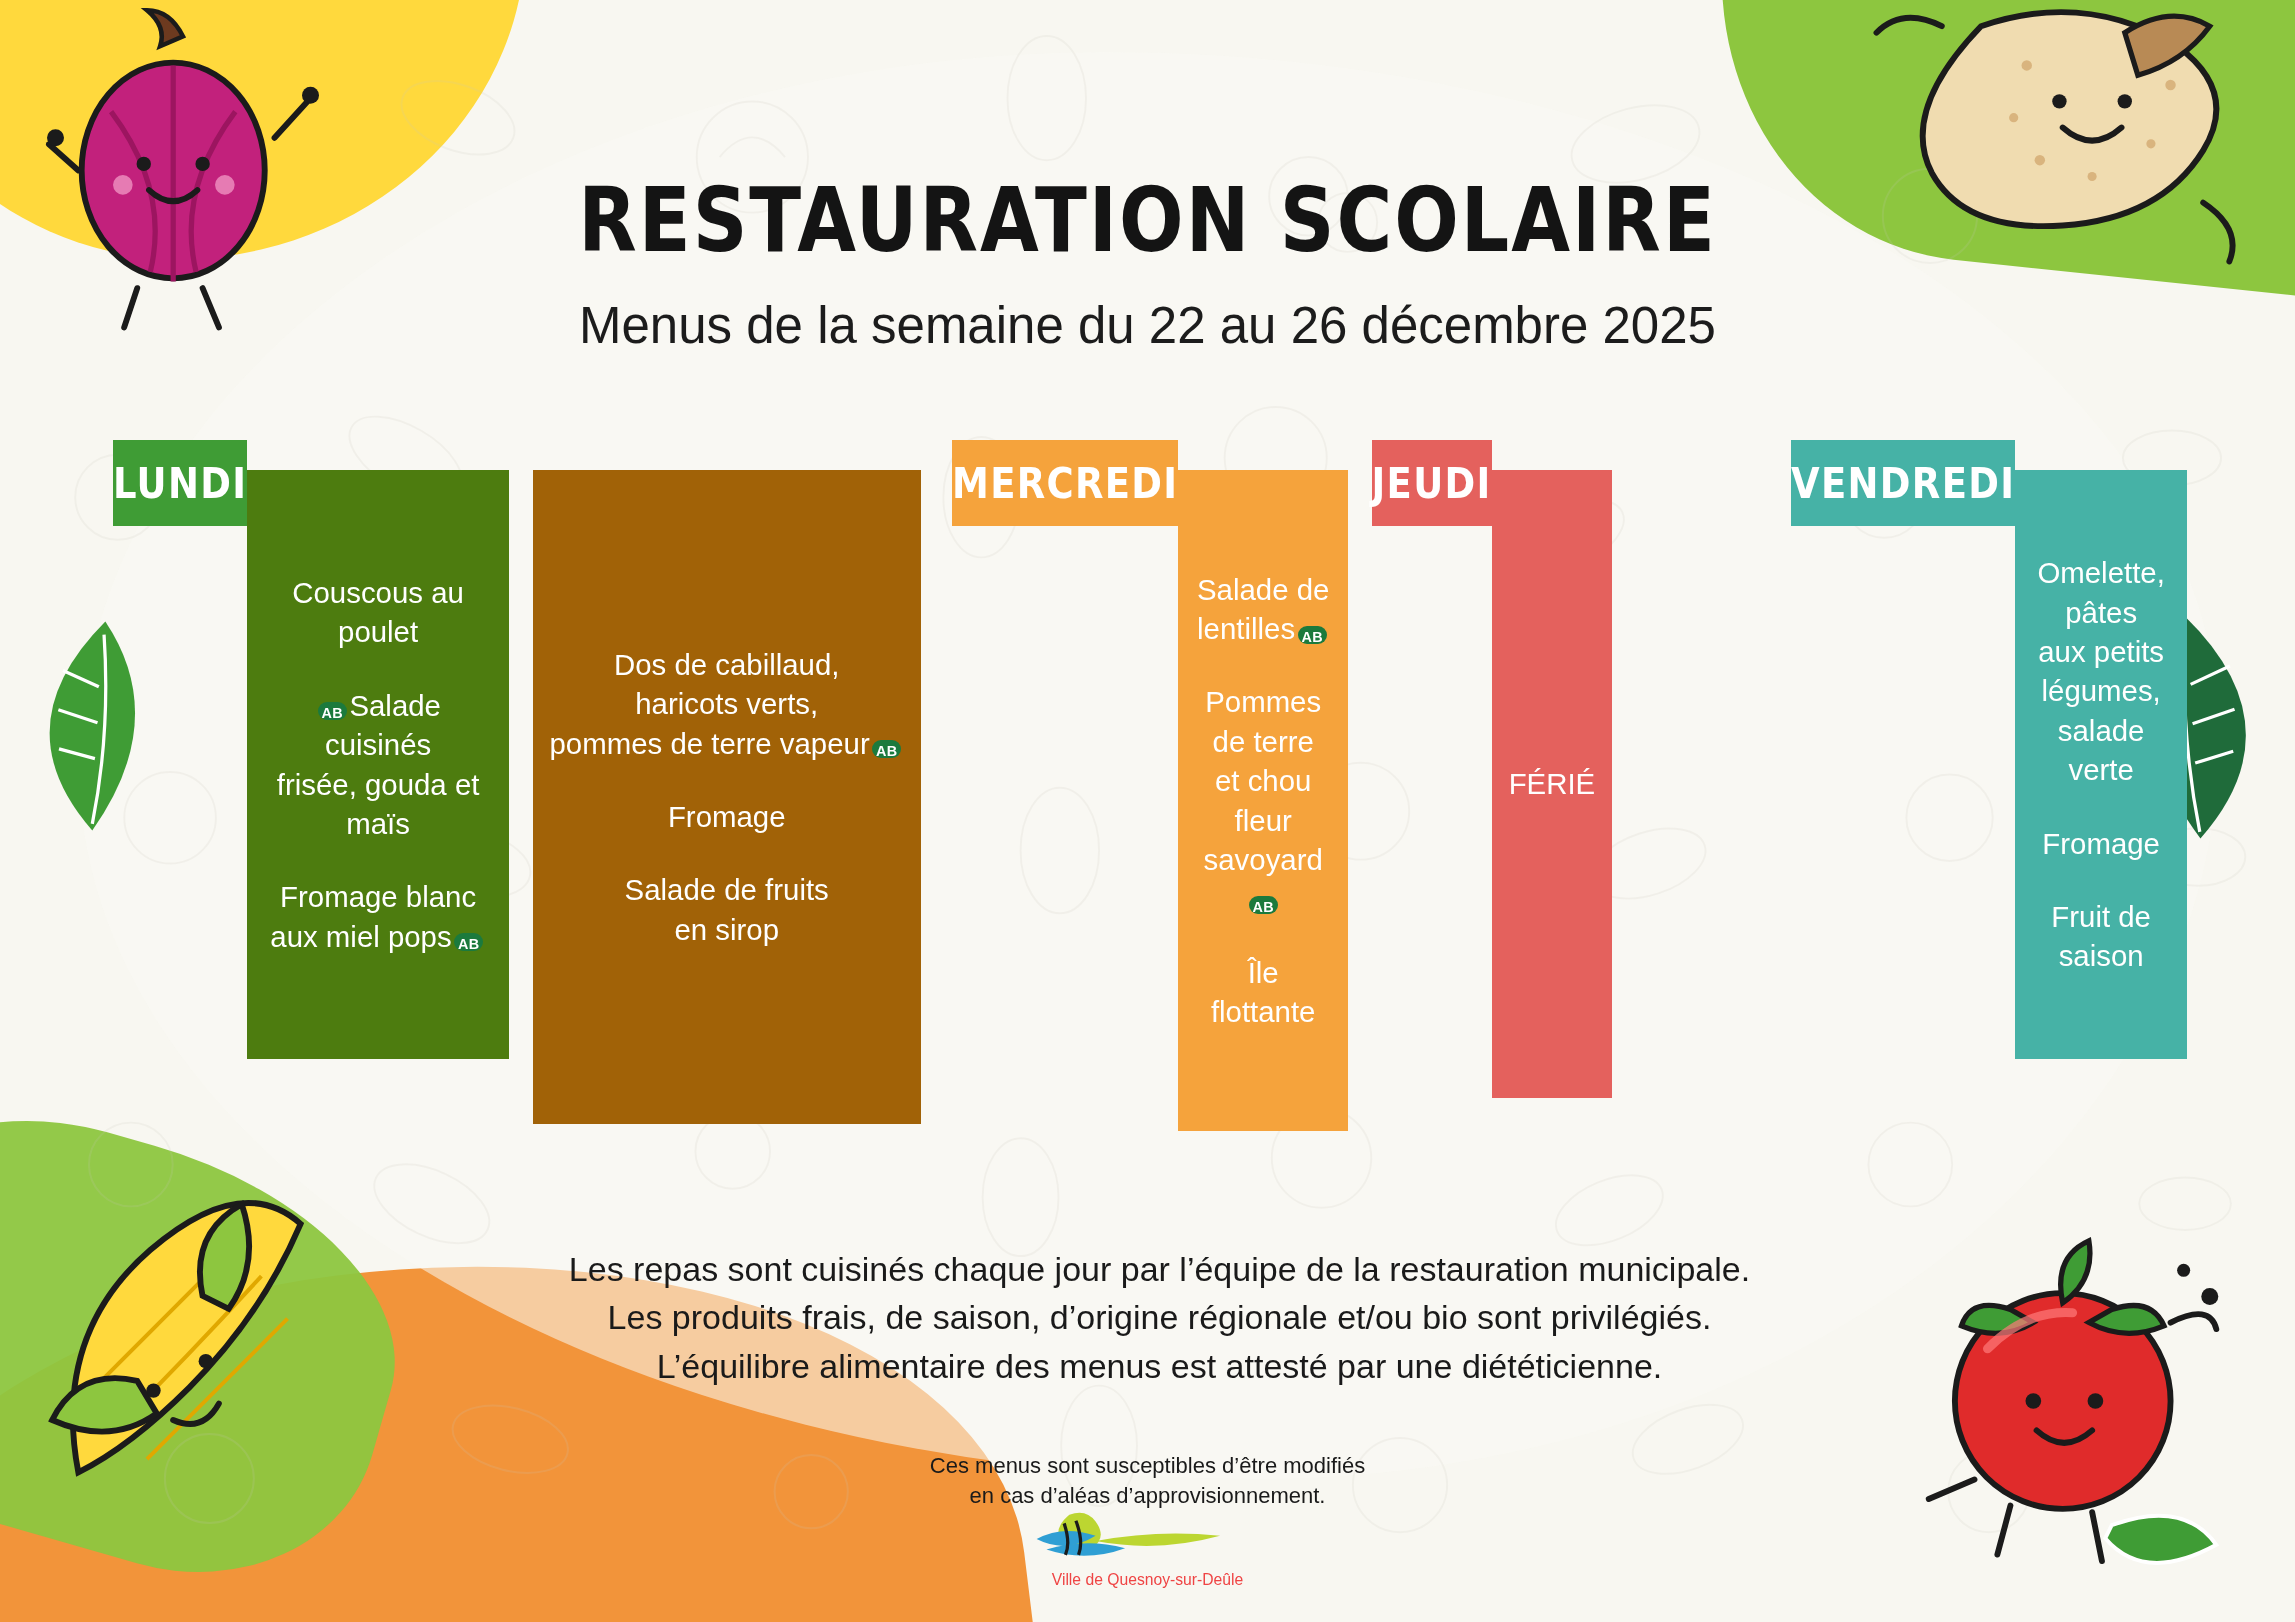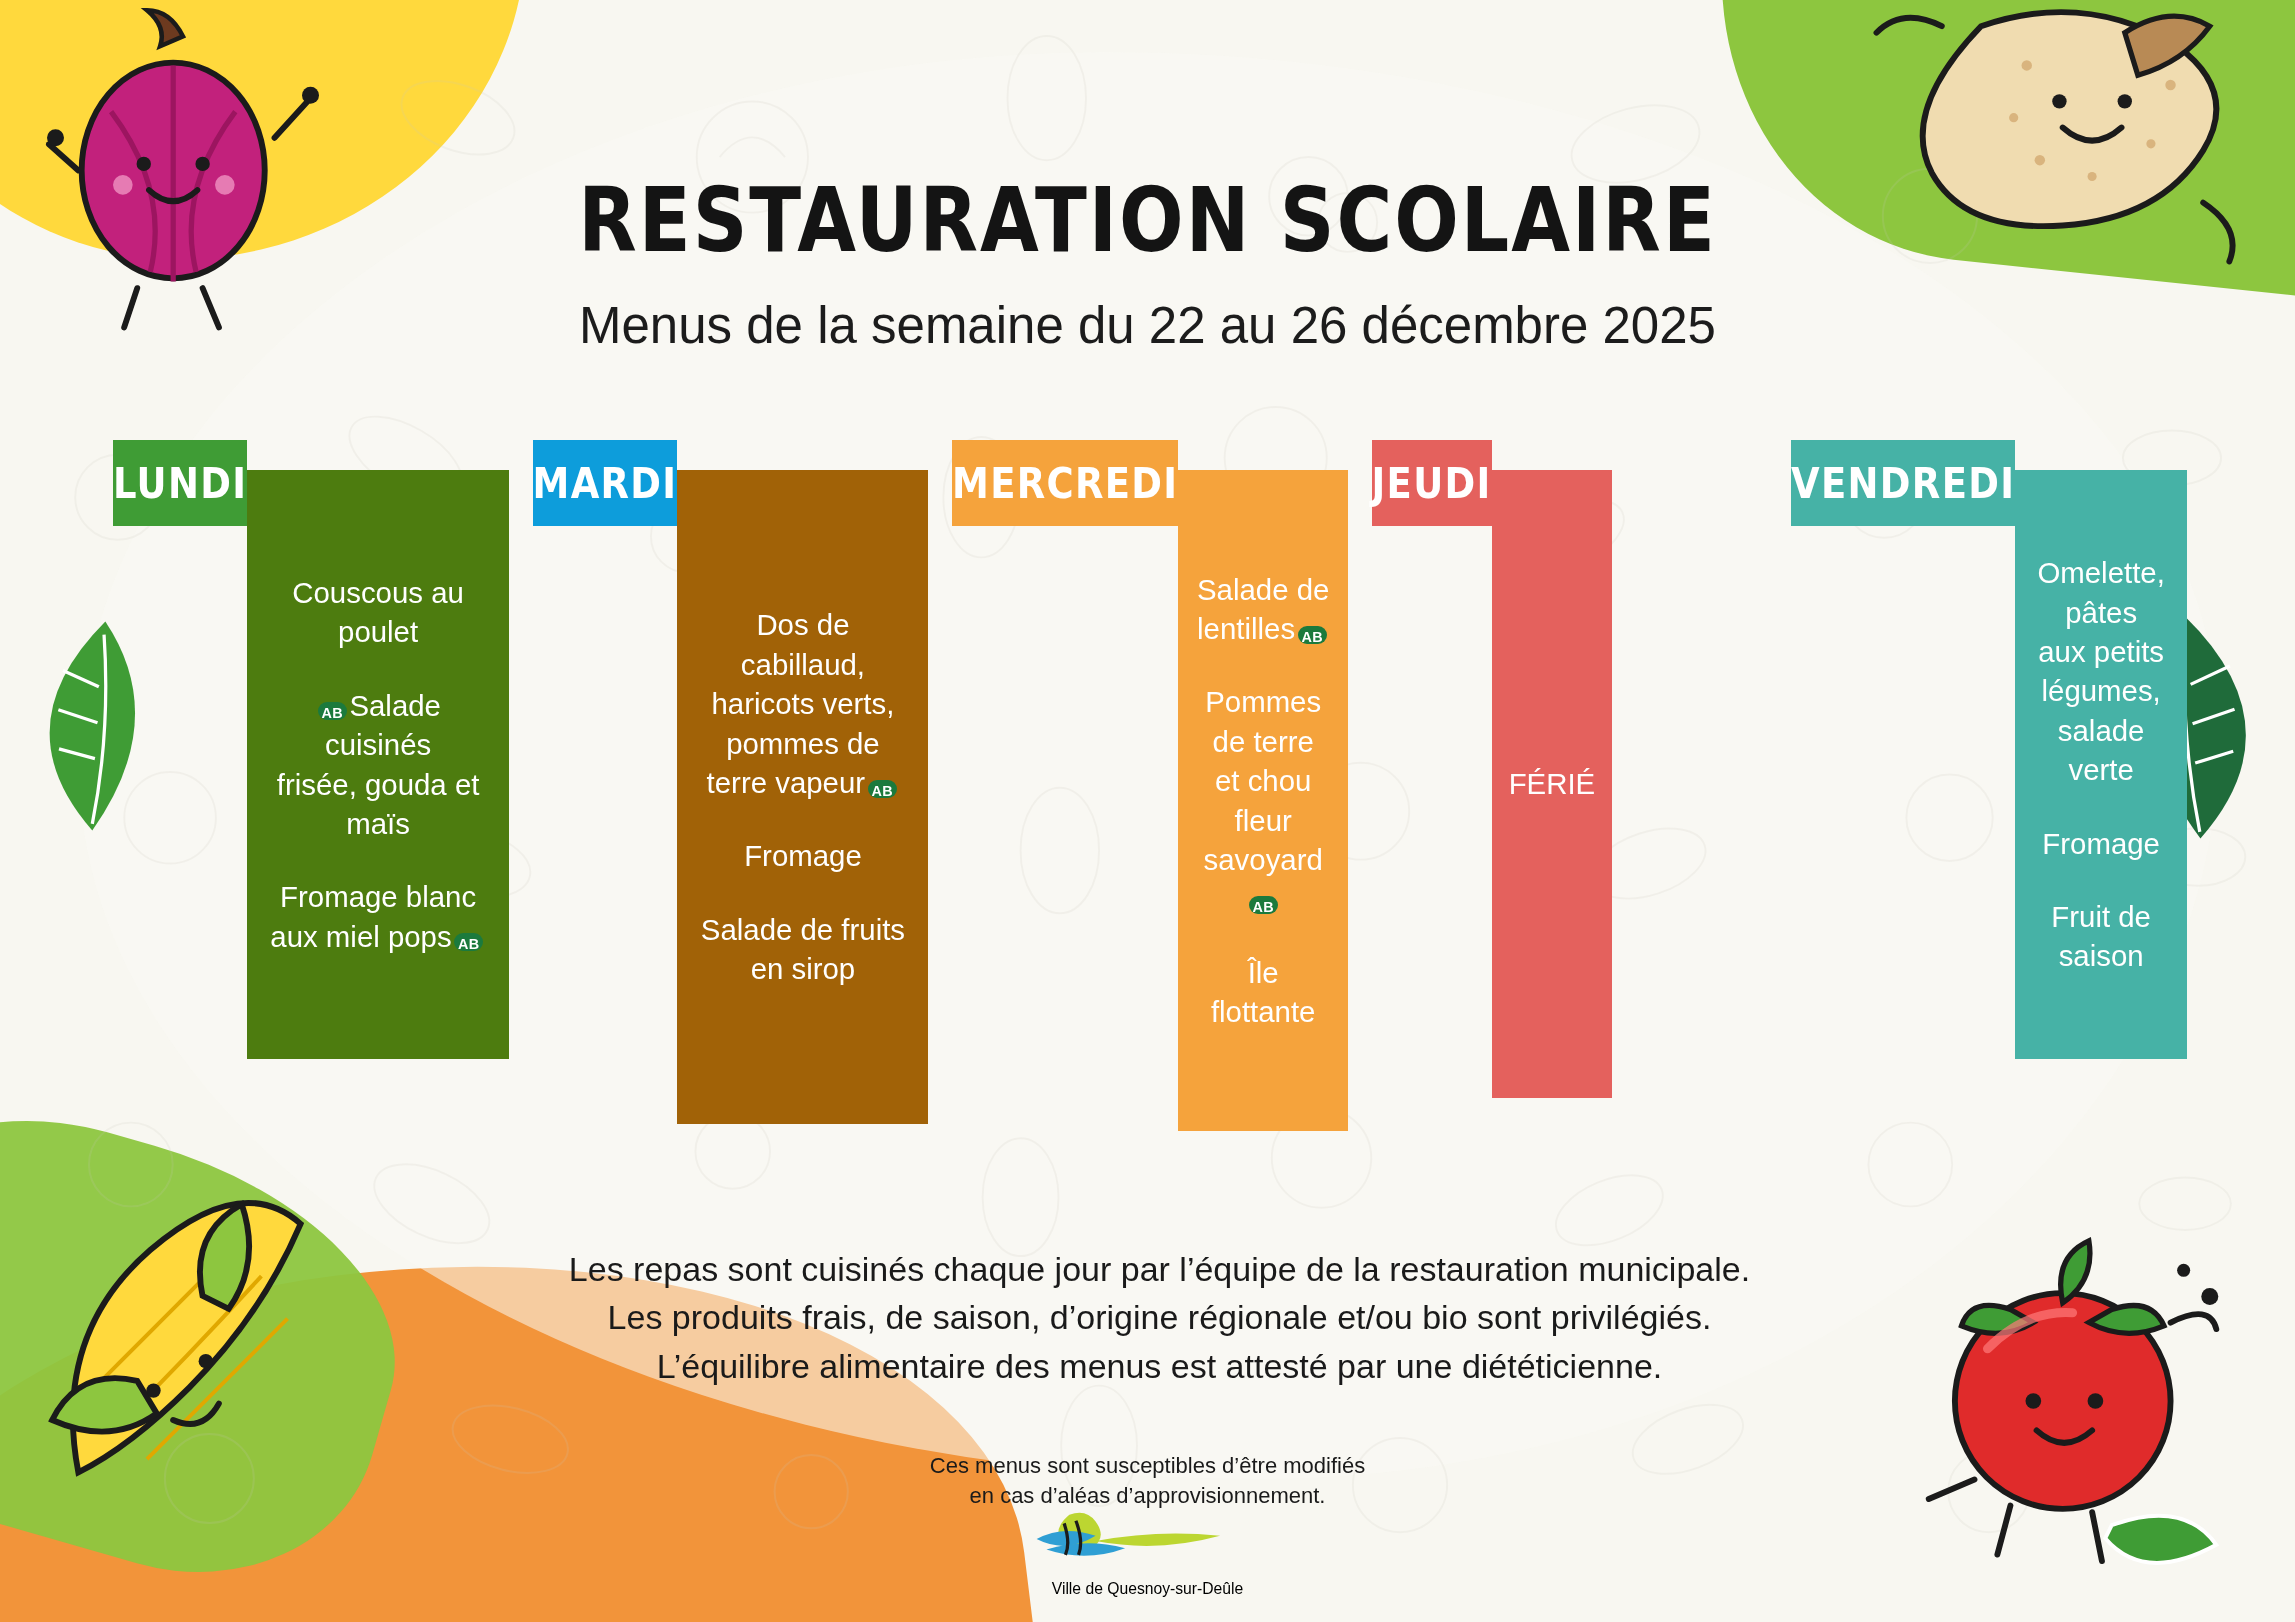--- a/index.html
+++ b/index.html
@@ -170,23 +170,23 @@
     color: #1a1a1a;
     white-space: pre-line;
   }
   .logo-wrap {
     position: absolute;
     left: 50%; transform: translateX(-50%);
     top: 1505px;
     text-align: center;
   }
   .logo-name {
-    margin-top: 14px;
+    margin-top: 5px;
     font-size: 15.7px;
-    color: #000000;
+    color: #ef4444;
   }
 </style>
 </head>
 <body>
 
 <div id="poster">
 
   <div class="deco blob-yellow"></div>
   <div class="deco blob-green-tr"></div>
   <div class="deco blob-orange"></div>
@@ -346,23 +346,20 @@
           <div class="dish"><span>Couscous au poulet</span></div>
           <div class="dish"><span class="ab">AB</span><span>Salade cuisinés
 frisée, gouda et maïs</span></div>
           <div class="dish"><span>Fromage blanc
 aux miel pops</span><span class="ab">AB</span></div>
         </div>
       </div>
     </div>
 
     <div class="col">
-      <div class="day-head" style="background:#0d9ddb">
-        <span>MARDI</span>
-      </div>
       <div class="day-body h-mardi" style="background:#a16207">
         <div class="dishes">
           <div class="dish"><span>Dos de cabillaud,
 haricots verts,
 pommes de terre vapeur</span><span class="ab">AB</span></div>
           <div class="dish"><span>Fromage</span></div>
           <div class="dish"><span>Salade de fruits
 en sirop</span></div>
         </div>
       </div>

